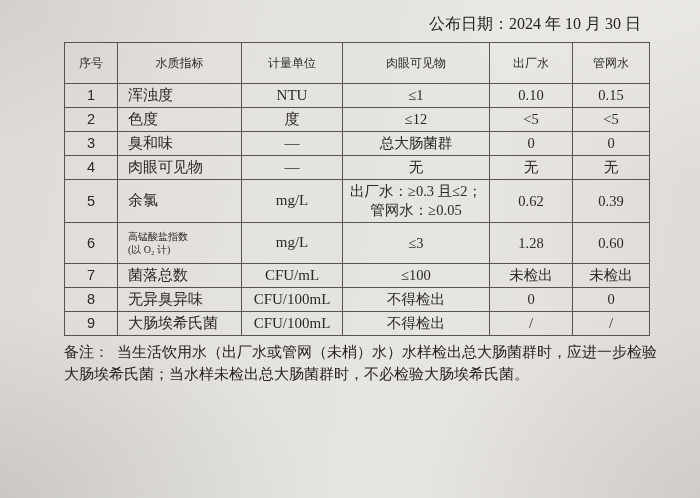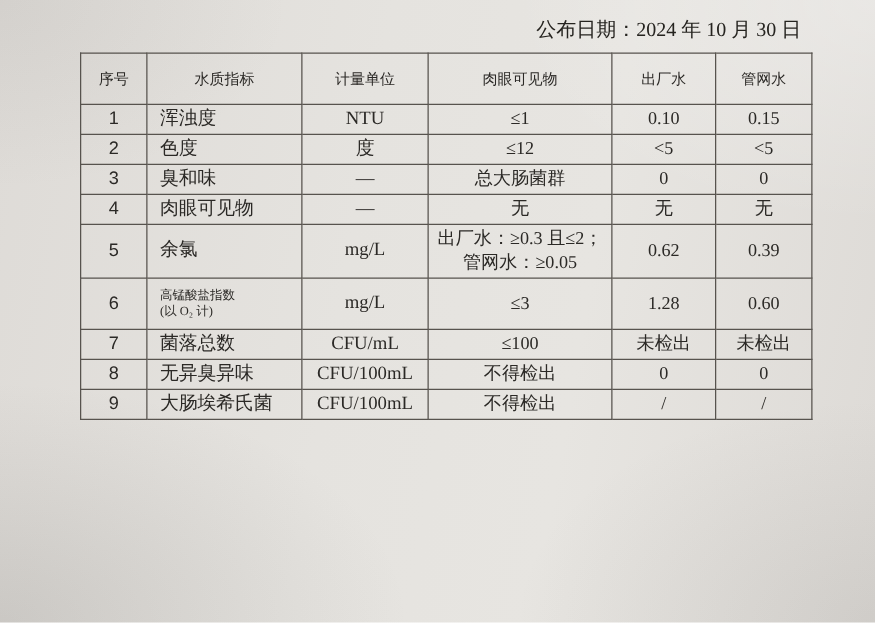--- a/index.html
+++ b/index.html
@@ -204,15 +204,16 @@
           <td class="c0">9</td>
           <td class="c1">大肠埃希氏菌</td>
           <td class="c2">CFU/100mL</td>
           <td class="c3">不得检出</td>
           <td class="c4">/</td>
           <td class="c5">/</td>
         </tr>
       </tbody>
     </table>
 
+    <p class="note"><span class="note-label">备注：</span><span>当生活饮用水（出厂水或管网（未梢）水）水样检出总大肠菌群时，应进一步检验大肠埃希氏菌；当水样未检出总大肠菌群时，不必检验大肠埃希氏菌。</span></p>
 
   </div>
 </div>
 
 </body></html>

